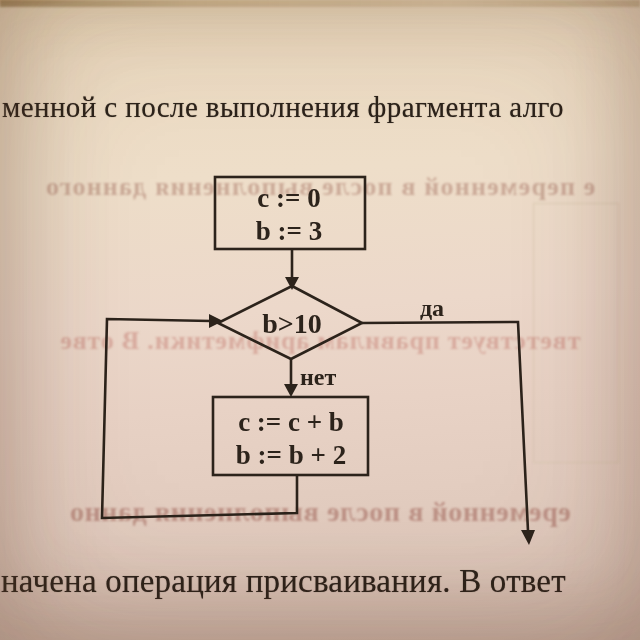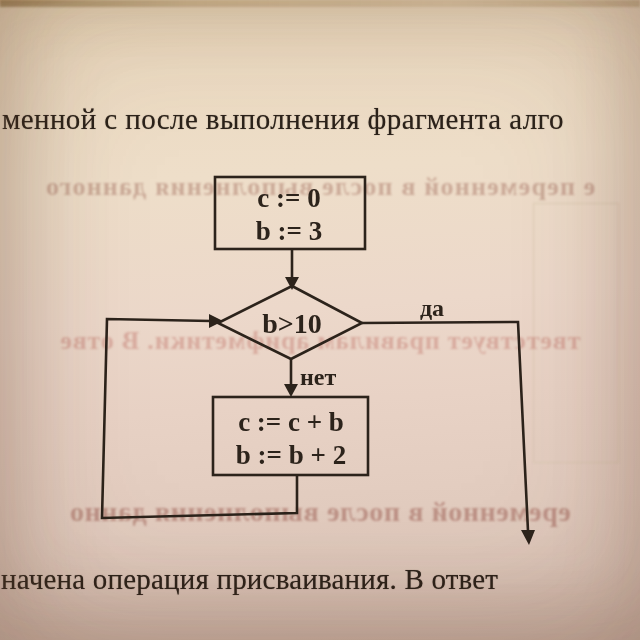--- a/index.html
+++ b/index.html
@@ -24,22 +24,22 @@
       inset 0 0 150px rgba(95,60,40,.22),
       inset 0 -40px 70px rgba(110,70,60,.14),
       inset 40px 0 80px rgba(110,75,50,.10),
       inset -30px 0 70px rgba(110,75,50,.08);
   }
   .printed{
     position:absolute;white-space:nowrap;color:#2b221a;z-index:6;
     text-shadow:0 0 1px rgba(43,34,26,.55);
     filter:blur(.2px);
   }
-  .toptext{left:2px;top:91px;font-size:29px;letter-spacing:.4px;margin-top:12px;}
-  .bottomtext{left:1px;top:563px;font-size:29px;letter-spacing:.2px;text-align:center;}
+  .toptext{left:2px;top:91px;font-size:29px;letter-spacing:.4px;}
+  .bottomtext{left:1px;top:563px;font-size:33px;letter-spacing:.2px;text-align:center;}
   .ghost{
     position:absolute;left:0;width:640px;text-align:center;white-space:nowrap;
     transform:scaleX(-1);font-weight:700;z-index:2;pointer-events:none;
   }
   .g1{top:172px;font-size:26px;color:rgba(152,96,80,.40);filter:blur(1.2px);letter-spacing:1.2px;}
   .g2{top:326px;font-size:26px;color:rgba(186,102,92,.38);filter:blur(1.1px);letter-spacing:.8px;}
   .g3{top:496px;font-size:28px;color:rgba(150,84,74,.48);filter:blur(1.2px);letter-spacing:.6px;}
   .ghost-frame{
     position:absolute;left:533px;top:203px;width:84px;height:258px;z-index:1;
     border:1.5px solid rgba(214,194,168,.55);filter:blur(1px);

